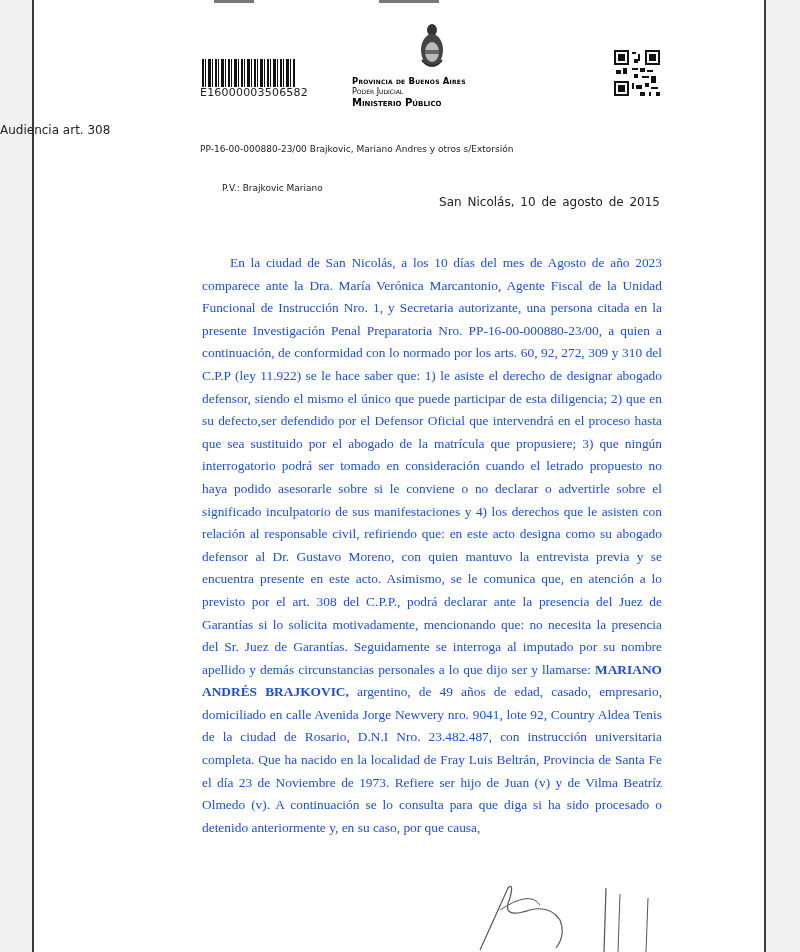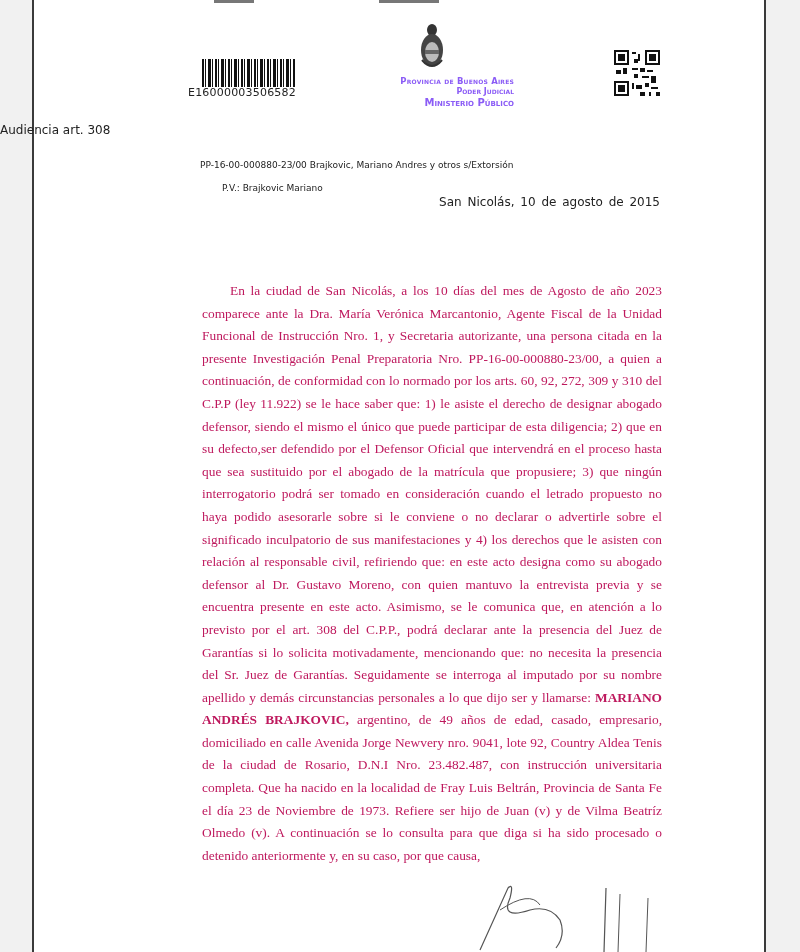--- a/index.html
+++ b/index.html
@@ -16,56 +16,56 @@
     box-sizing: border-box;
   }
   .topmarks { position:absolute; top:0; height:3px; background:#777; }
   .barcode {
     position: absolute; left: 202px; top: 59px; width: 94px; height: 28px;
     background: repeating-linear-gradient(90deg,
       #111 0 2px, #fff 2px 3px, #111 3px 4px, #fff 4px 6px,
       #111 6px 9px, #fff 9px 10px, #111 10px 11px, #fff 11px 13px);
   }
   .barcode-num {
-    position:absolute; left:188px; top:86px;
+    position:absolute; left:200px; top:86px;
     font: 11px "DejaVu Sans", sans-serif; color:#222; letter-spacing:0.2px;
   }
   .crest {
     position:absolute; left:418px; top:22px; width:28px; height:48px;
   }
   .head-lines {
-    position:absolute; left:364px; top:76px; width:150px; text-align:right;
-    font-family:"DejaVu Sans", sans-serif; color:#8b5cf6;
+    position:absolute; left:352px; top:76px; width:150px; text-align:left;
+    font-family:"DejaVu Sans", sans-serif; color:#000000;
   }
   .head-lines .l1 { font-size:8.5px; font-weight:bold; font-variant: small-caps; letter-spacing:0.2px; }
-  .head-lines .l2 { font-size:8px; font-weight:bold; font-variant: small-caps; margin-top:1px; }
+  .head-lines .l2 { font-size:8px; font-weight:normal; font-variant: small-caps; margin-top:1px; }
   .head-lines .l3 { font-size:10px; font-weight:bold; font-variant: small-caps; margin-top:1px; }
   .qr {
     position:absolute; left:614px; top:50px; width:46px; height:46px;
   }
   .audiencia {
     position:absolute; left:0; width:800px; top:123px; 
     font: 12px "DejaVu Sans", sans-serif; color:#222;
   }
   .caratula {
-    position:absolute; left:200px; top:160px;
+    position:absolute; left:200px; top:144px;
     font: 9px "DejaVu Sans", sans-serif; color:#222;
   }
   .pv {
     position:absolute; left:200px; top:183px;
     font: 9px "DejaVu Sans", sans-serif; color:#222;margin-left:22px;
   }
   .fecha {
     position:absolute; right:140px; top:195px;
     font: 12px "DejaVu Sans", sans-serif; color:#222; word-spacing:2px;
   }
   .body-text {
     position:absolute; left:202px; top:252px; width:460px;
-    font: 13.4px "Liberation Serif", serif; color:#be185d;
-    line-height: 22.6px; text-align: justify; margin-top: 28px;
+    font: 13.4px "Liberation Serif", serif; color:#1d4ed8;
+    line-height: 22.6px; text-align: justify;
   }
   .body-text p { margin:0; text-indent: 28px; }
   .body-text b { font-weight:bold; }
   .signature { position:absolute; left:470px; top:880px; width:200px; height:72px; }
 </style>
 </head>
 <body>
 
 <div class="page">
   <div class="topmarks" style="left:180px;width:40px"></div>

